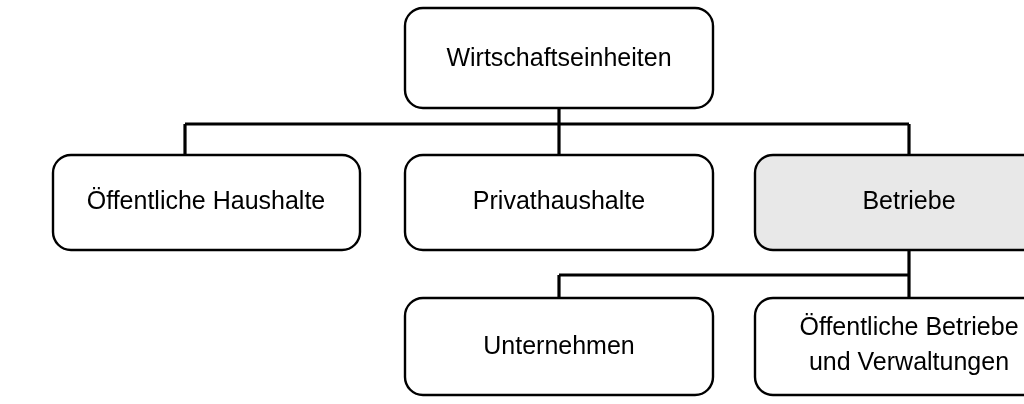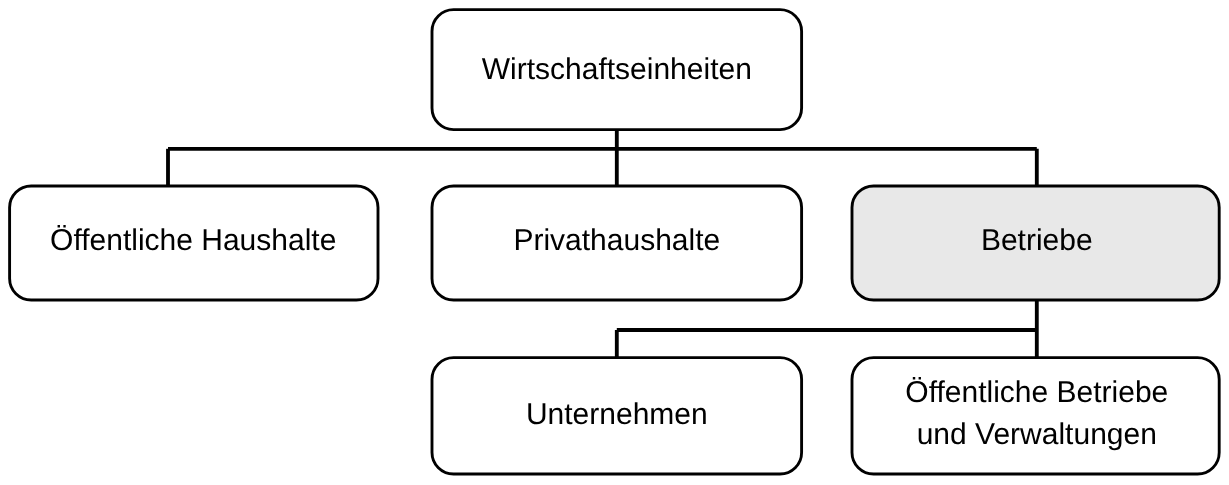--- a/index.html
+++ b/index.html
@@ -10,20 +10,21 @@
   body {
     width: 1024px;
     height: 404px;
     font-family: "Liberation Sans", sans-serif;
     overflow: hidden;
   }
   #diagram-root {
     position: relative;
     width: 904px;
     height: 404px;
+    padding-left: 45px;
   }
   svg#org-diagram {
     display: block;
     width: 1024px;
     height: 404px;
   }
   .node-box {
     stroke: #000000;
     stroke-width: 2.4;
   }

